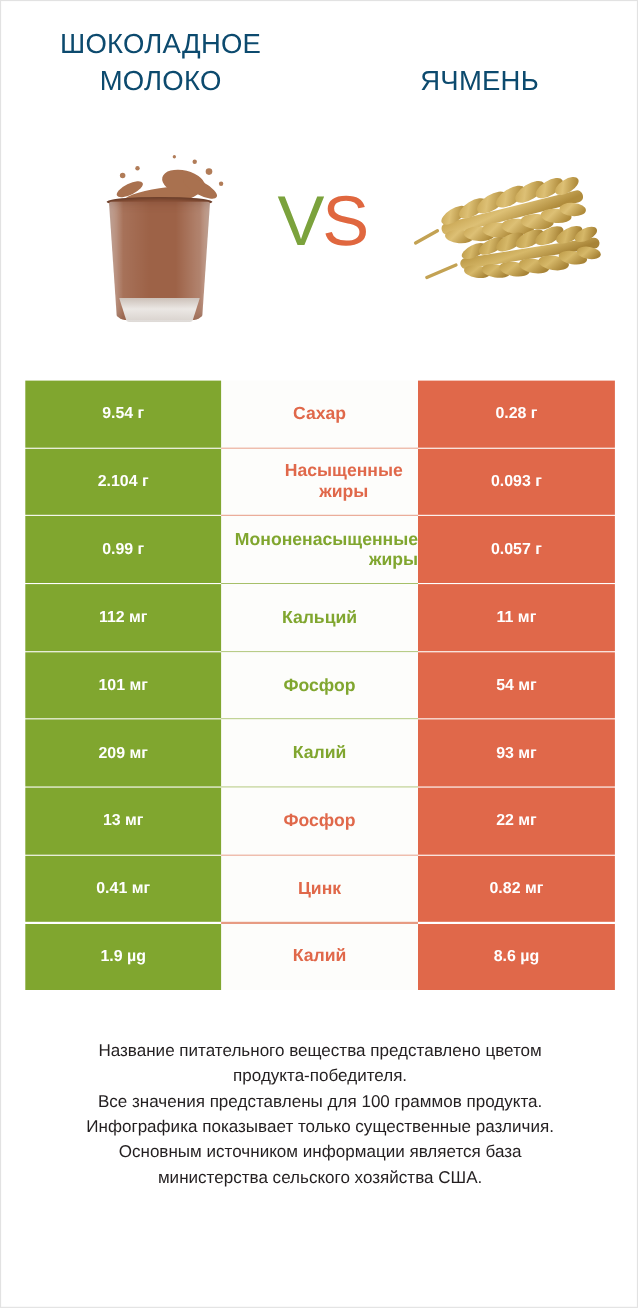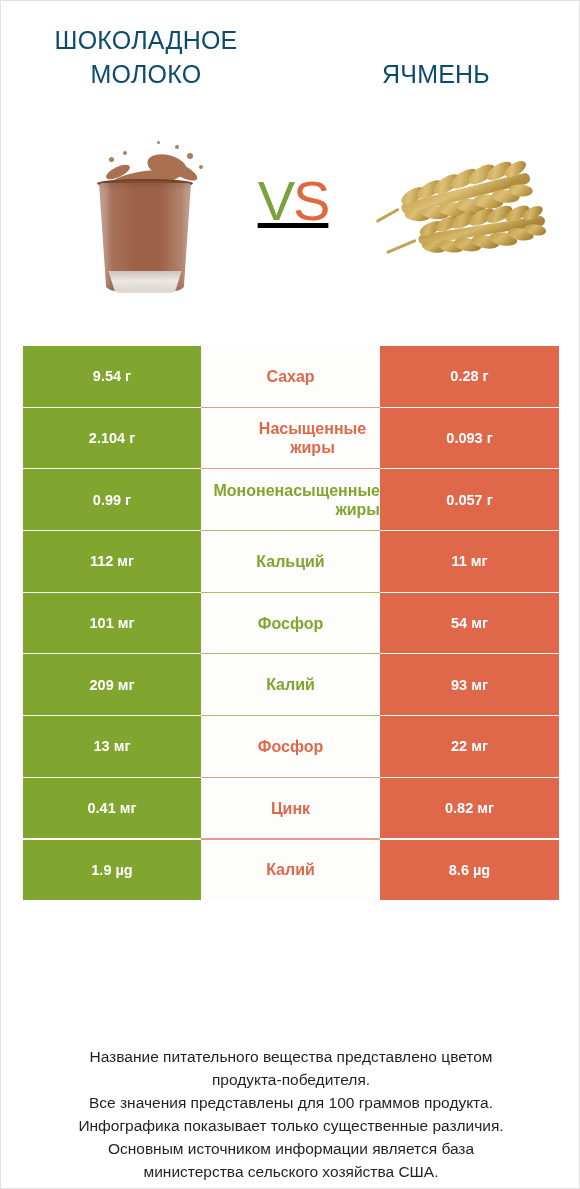--- a/index.html
+++ b/index.html
@@ -73,25 +73,24 @@
     top: 30px;
     width: 210px;
     height: 135px;
   }
   .vs {
     position: absolute;
     left: 232px;
     top: 48px;
     width: 120px;
     text-align: center;
-    font-size: 56px;
+    font-size: 64px;
     line-height: 80px;
     font-weight: 400;
     letter-spacing: -2px;
-    text-decoration: underline;
   }
   .vs .v { color: #7ba23c; }
   .vs .s { color: #e0673f; }
 
   
   .table {
     position: absolute;
     left: 22px;
     top: 345px;
     width: 536px;
@@ -157,21 +156,21 @@
     height: 1.2px;
   }
   .row.win-left .cell-mid::after { background: #a7c06a; }
   .row.win-right .cell-mid::after { background: #e79b83; }
   .row:last-child .cell-mid::after { background: transparent; }
 
   
   .footer {
     position: absolute;
     left: 30px;
-    top: 1044px;
+    top: 943px;
     width: 520px;
     text-align: center;
     color: #231f20;
     font-size: 15.5px;
     line-height: 23px;
     white-space: pre-line;
   }
 
   
   .milk-wrap { position: relative; width: 180px; height: 185px; }

